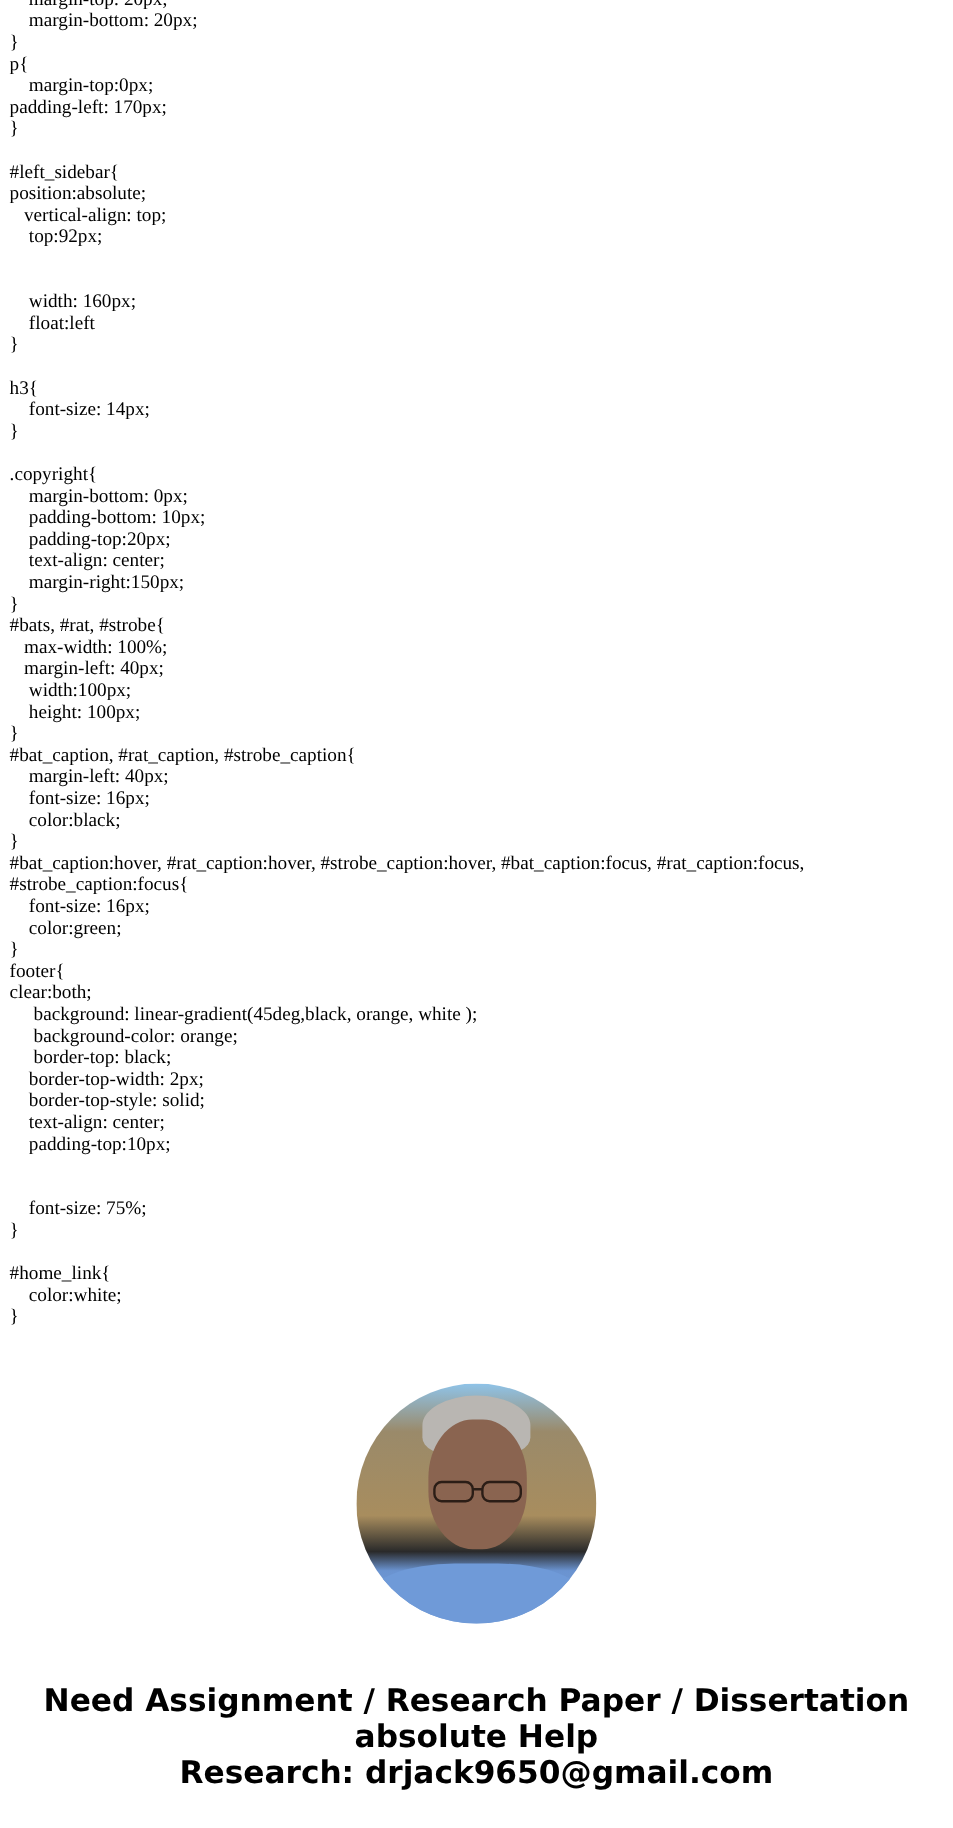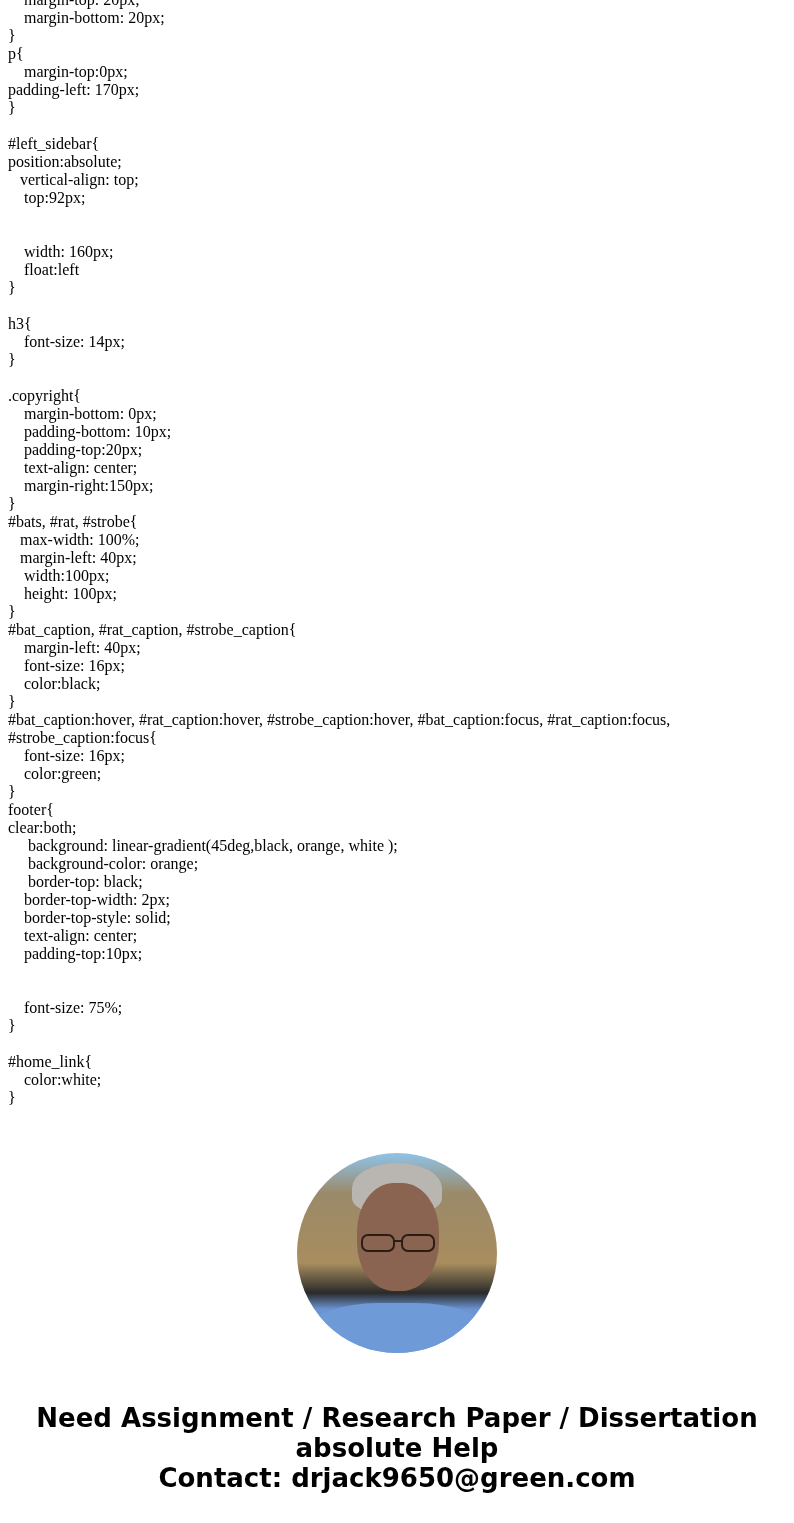--- a/index.html
+++ b/index.html
@@ -26,14 +26,14 @@
     <rect x="2" y="2" width="32" height="16" rx="6" fill="none" stroke="#2b1d16" stroke-width="2"></rect>
     <rect x="42" y="2" width="32" height="16" rx="6" fill="none" stroke="#2b1d16" stroke-width="2"></rect>
     <line x1="34" y1="8" x2="42" y2="8" stroke="#2b1d16" stroke-width="2"></line>
   </svg>
   <div class="shirt"></div>
 </div>
 
 <div id="promo">
   <div>Need Assignment / Research Paper / Dissertation</div>
   <div>absolute Help</div>
-  <div>Contact: drjack9650@green.com</div>
+  <div>Research: drjack9650@gmail.com</div>
 </div>
 
 </body></html>

